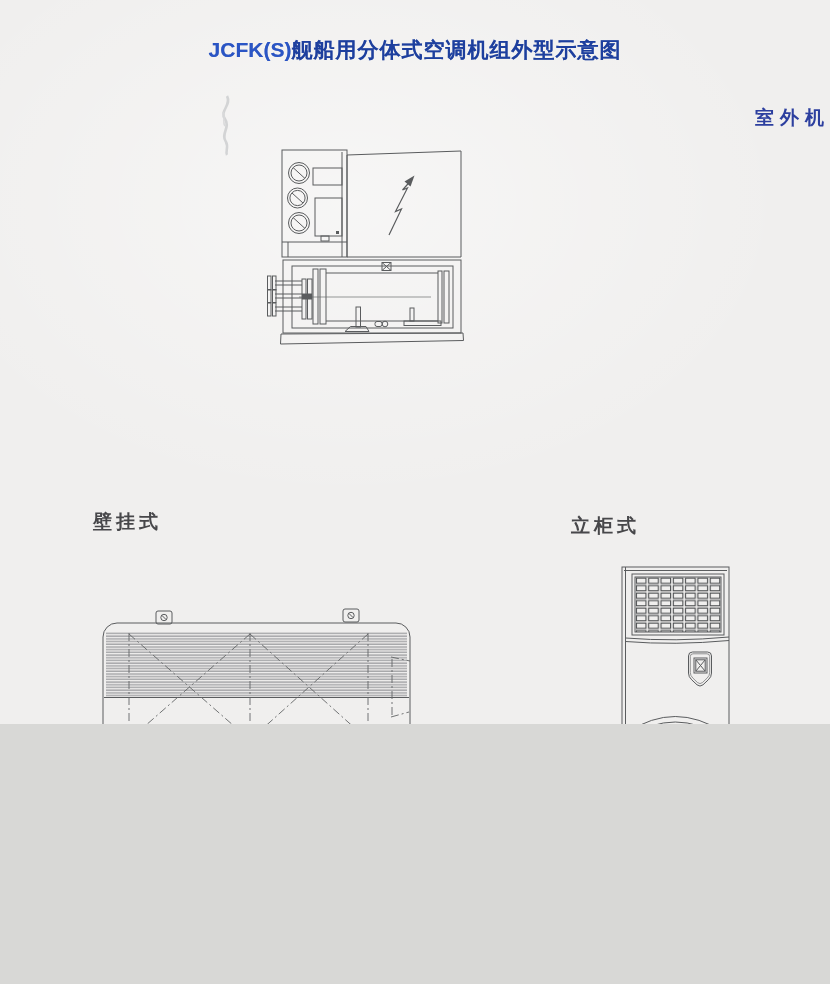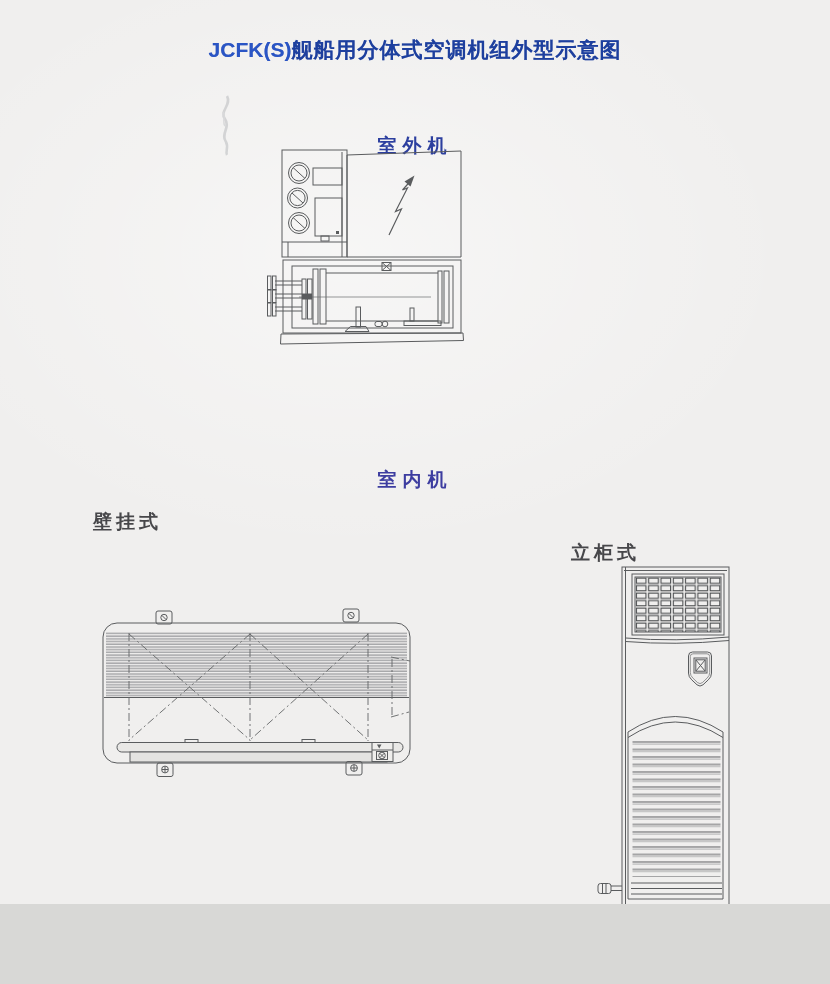--- a/index.html
+++ b/index.html
@@ -1,42 +1,42 @@
 <!DOCTYPE html>
 <html><head>
 <meta charset="utf-8">
 <style>
   html,body{margin:0;padding:0;background:#d8d8d6;}
   .page{
-    position:relative;width:830px;height:904px;margin:0 auto;overflow:hidden;
+    position:relative;width:830px;height:724px;margin:0 auto;overflow:hidden;
     background:
       radial-gradient(ellipse 620px 420px at 42% 28%, rgba(255,255,255,.45), rgba(255,255,255,0) 72%),
       #f0efee;
     font-family:"Liberation Sans","DejaVu Sans",sans-serif;
   }
   .doc-title{
     position:absolute;top:36px;left:0;right:0;text-align:center;
     font-size:21px;font-weight:bold;letter-spacing:1px;color:#1d3f9e;
     text-shadow:0 0 .6px rgba(29,63,158,.55);
     white-space:nowrap;
   }
   .doc-title .code{color:#2a55c5;letter-spacing:0;}
   .sec-label{
     position:absolute;font-weight:bold;font-size:19px;letter-spacing:6px;
     white-space:nowrap;
   }
-  .sec-center{left:0;right:0;text-align:center;margin-top:28px;}
+  .sec-center{left:0;right:0;text-align:right;}
   .lbl-outdoor{top:105px;color:#2c3f9f;}
   .lbl-indoor{top:439px;color:#3d3da0;}
   .type-label{
     position:absolute;font-size:19px;color:#47474a;letter-spacing:4px;
     font-weight:bold;white-space:nowrap;
   }
   .lbl-wall{left:93px;top:509px;}
-  .lbl-floor{left:571px;top:540px;}
+  .lbl-floor{left:571px;top:513px;}
   .fig{position:absolute;}
   .fig-outdoor{left:255px;top:135px;}
   .fig-wall{left:95px;top:600px;}
   .fig-floor{left:595px;top:555px;}
   .smudge{position:absolute;left:210px;top:92px;filter:blur(.7px);opacity:.65;}
   svg .ln{stroke:#5a5c5e;fill:none;stroke-width:1;}
   svg .thin{stroke:#6b6d6f;fill:none;stroke-width:.7;}
   svg .dash{stroke:#636567;fill:none;stroke-width:.9;stroke-dasharray:8 3 2 3;}
   svg .fill{fill:#5a5c5e;stroke:none;}
 </style>
@@ -46,21 +46,20 @@
 <div class="page">
 
   <svg class="smudge" width="34" height="66" viewBox="0 0 34 66">
     <path d="M17,4 C22,13 9,19 15,27 C21,35 10,42 16,50 C19,55 15,60 17,63" stroke="#c2c4c6" stroke-width="2.6" fill="none"></path>
     <path d="M13,20 C16,24 12,30 15,34" stroke="#cccdcf" stroke-width="1.6" fill="none"></path>
   </svg>
 
   <div class="doc-title"><span class="code">JCFK(S)</span><span>舰船用分体式空调机组外型示意图</span></div>
 
   <div class="sec-label sec-center lbl-outdoor">室外机</div>
-  <div class="sec-label sec-center lbl-indoor">室内机</div>
   <div class="type-label lbl-wall">壁挂式</div>
   <div class="type-label lbl-floor">立柜式</div>
 
   <svg class="fig fig-outdoor" width="250" height="215" viewBox="0 0 250 215">
     <g class="ln">
 
       <g>
         <rect x="27" y="15" width="65" height="107"></rect>
         <line x1="87" y1="17" x2="87" y2="122"></line>
         <line x1="27" y1="107" x2="92" y2="107"></line>

